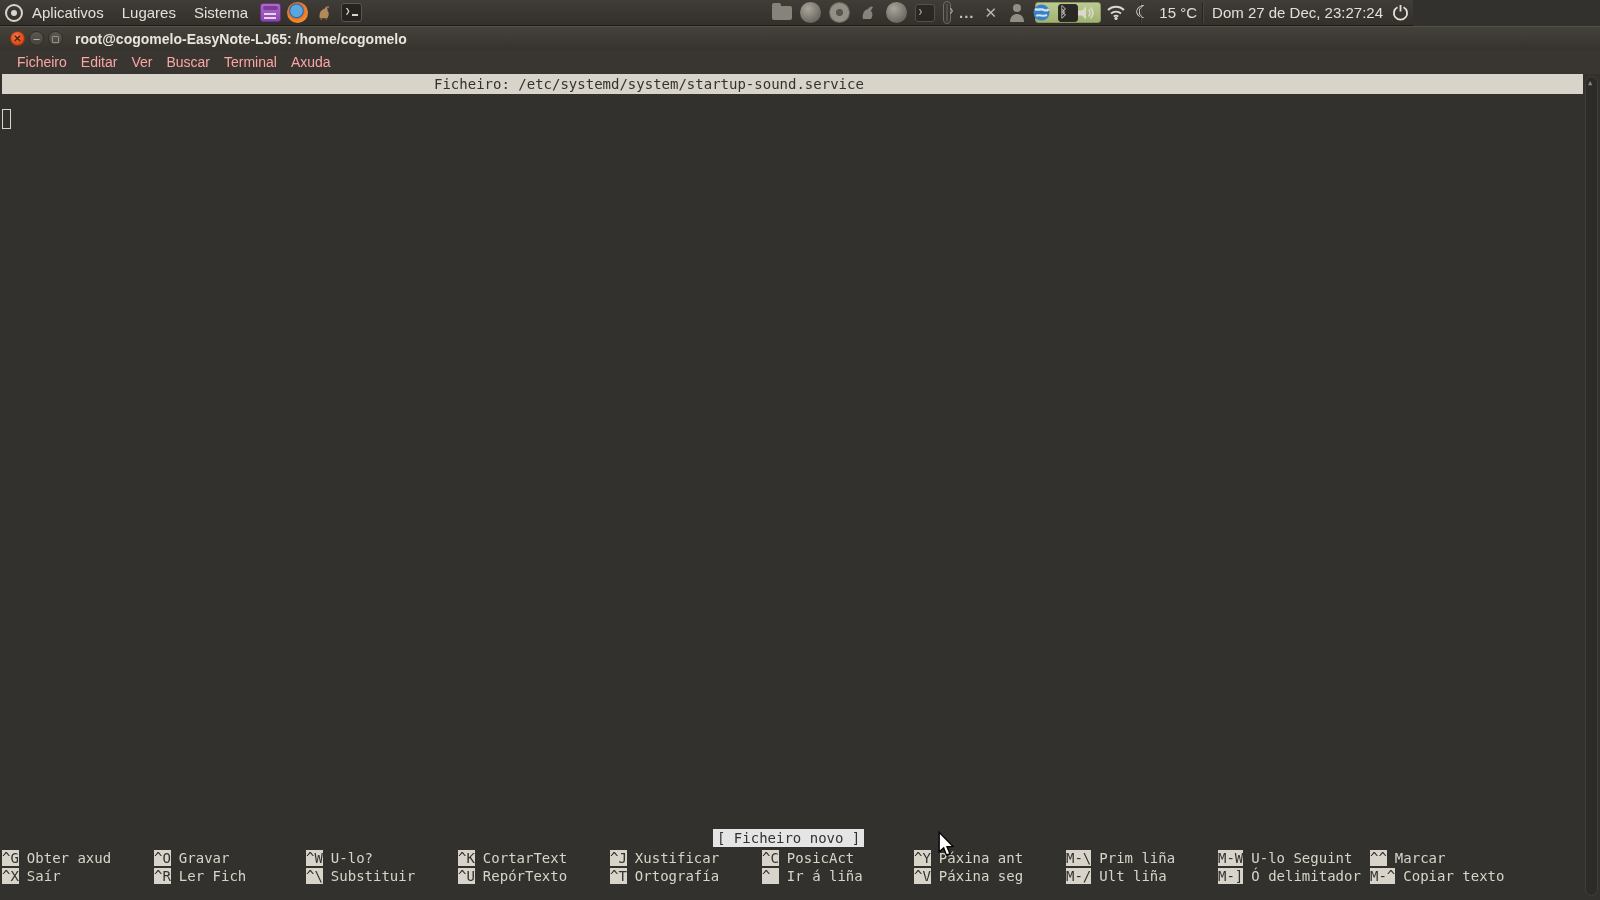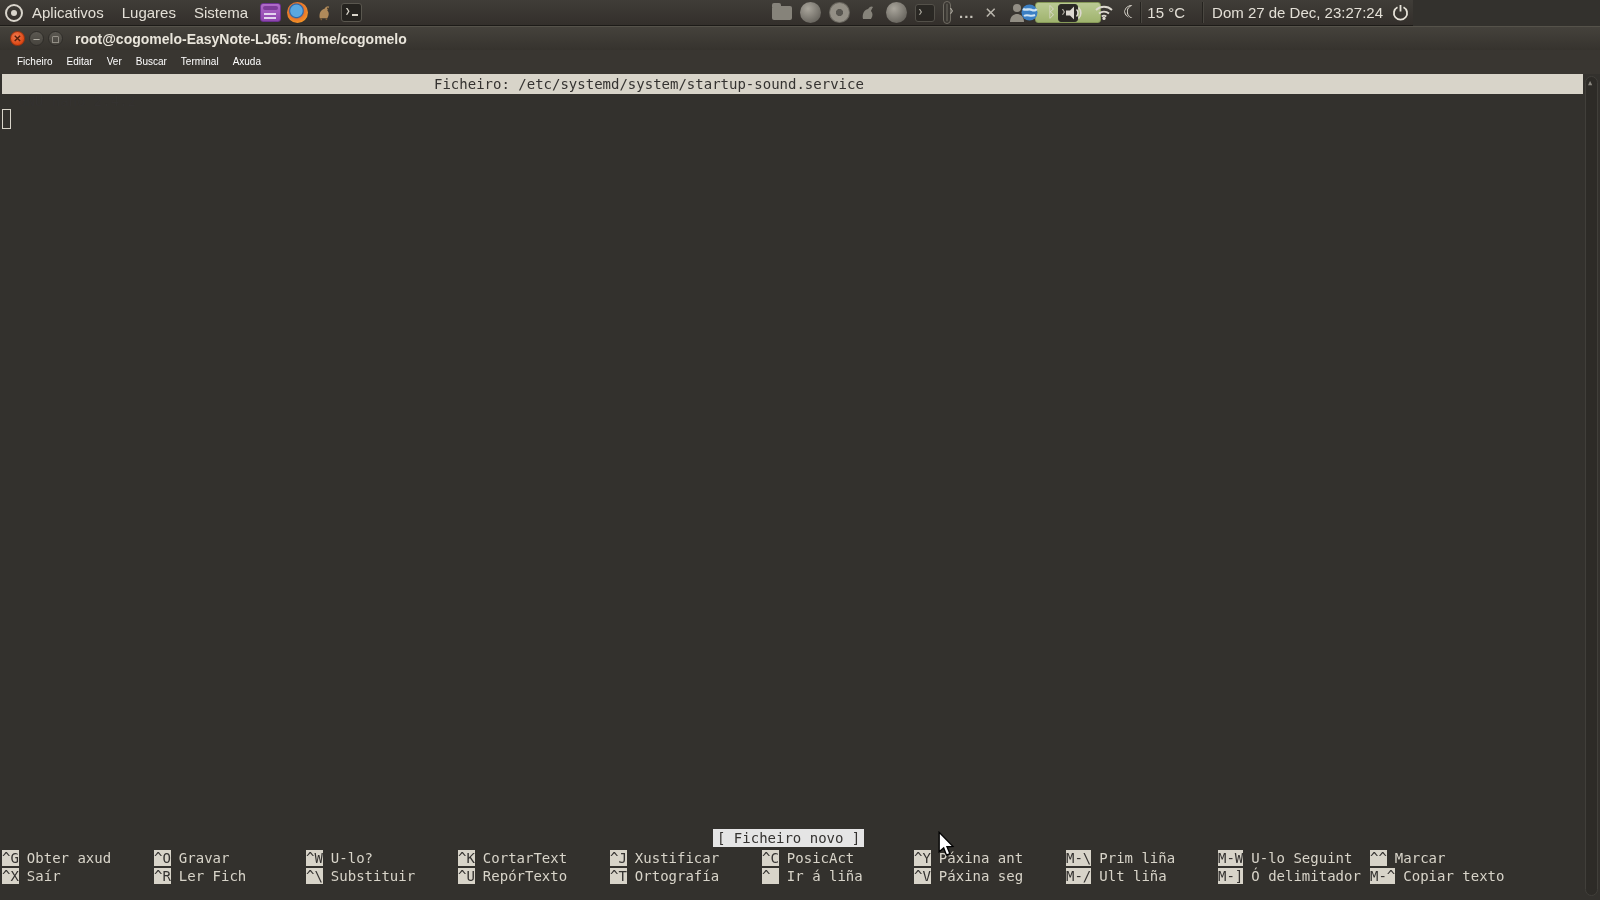--- a/index.html
+++ b/index.html
@@ -54,21 +54,21 @@
   .wbtn { position:absolute; top:4px; width:15px; height:15px; border-radius:50%; text-align:center; }
   .wbtn-close { left:10px; background:radial-gradient(circle at 40% 35%, #f07a50, #dd4814 70%); border:1px solid #9c3310; }
   .wbtn-close::before { content:"✕"; color:#55200c; font-size:10px; line-height:14px; display:block; font-weight:bold; }
   .wbtn-gray { background:linear-gradient(#5c5952,#46433d); border:1px solid #2e2c28; }
   .wbtn-min { left:29px; } .wbtn-max { left:48px; }
   .wbtn-min::before { content:"–"; color:#cdc9bf; font-size:11px; line-height:13px; display:block; }
   .wbtn-max::before { content:"▢"; color:#cdc9bf; font-size:9px; line-height:14px; display:block; }
   .wtitle { position:absolute; left:75px; top:0; line-height:24px; color:#e9e5db; font-weight:bold; font-size:14px; }
 
   .menubar { position:absolute; left:0; top:50px; width:1600px; height:24px; background:#393631;
-    font-family:"Liberation Sans",sans-serif; font-size:10px; color:#ffffff; display:flex; align-items:center; padding-left:10px; }
+    font-family:"Liberation Sans",sans-serif; font-size:14px; color:#fca5a5; display:flex; align-items:center; padding-left:10px; }
   .mitem { padding:0 7px; line-height:24px; }
 
   
   .term { position:absolute; left:0; top:74px; width:1600px; height:826px; background:#33312d; color:#d8d4c9; font-size:14px; }
   .nano-head { position:absolute; left:2px; top:0; width:1581px; height:20px; background:#d8d4c9; color:#343230; }
   .nano-ver { position:absolute; left:16px; top:17px; line-height:20px; }
   .nano-file { position:absolute; left:432px; top:0; line-height:20px; }
   .cursor { position:absolute; left:2px; top:35px; width:9px; height:20px; border:1px solid #d8d4c9; }
   .nano-status { position:absolute; left:713px; top:755px; height:18px; line-height:18px; background:#e5e5e5; color:#343230; padding:0 4px; }
   .scrow { position:absolute; left:2px; width:1596px; height:18px; }
@@ -140,21 +140,21 @@
       <svg width="20" height="16" viewBox="0 0 20 16">
         <polygon points="1,5.5 5,5.5 9,1.5 9,14.5 5,10.5 1,10.5" fill="#dcd8cf"></polygon>
         <path d="M11.5 4.5 A4.8 4.8 0 0 1 11.5 11.5 M13.5 2.5 A7.6 7.6 0 0 1 13.5 13.5" stroke="#dcd8cf" stroke-width="1.6" fill="none"></path>
       </svg>
       <svg width="20" height="15" viewBox="0 0 20 15">
         <path d="M2 5 A11.5 11.5 0 0 1 18 5 M5 8.5 A7.5 7.5 0 0 1 15 8.5 M7.7 11.5 A4 4 0 0 1 12.3 11.5" stroke="#dcd8cf" stroke-width="1.8" fill="none"></path>
         <circle cx="10" cy="13.4" r="1.6" fill="#dcd8cf"></circle>
       </svg>
       <span class="moon">☾</span>
       <span class="traytxt">15 °C</span>
-      <span class="traytxt" style="margin-left:18px">Dom 27 de Dec, 23:27:24</span>
+      <span class="traytxt" style="margin-left:6px">Dom 27 de Dec, 23:27:24</span>
       <svg width="17" height="17" viewBox="0 0 17 17">
         <path d="M5.5 3.2 A6.6 6.6 0 1 0 11.5 3.2" stroke="#e6e2d8" stroke-width="1.8" fill="none"></path>
         <line x1="8.5" y1="1" x2="8.5" y2="7.5" stroke="#e6e2d8" stroke-width="1.8"></line>
       </svg>
     </div>
   </div>
 
   <div class="titlebar">
     <span class="wbtn wbtn-close"></span>
     <span class="wbtn wbtn-gray wbtn-min"></span>

